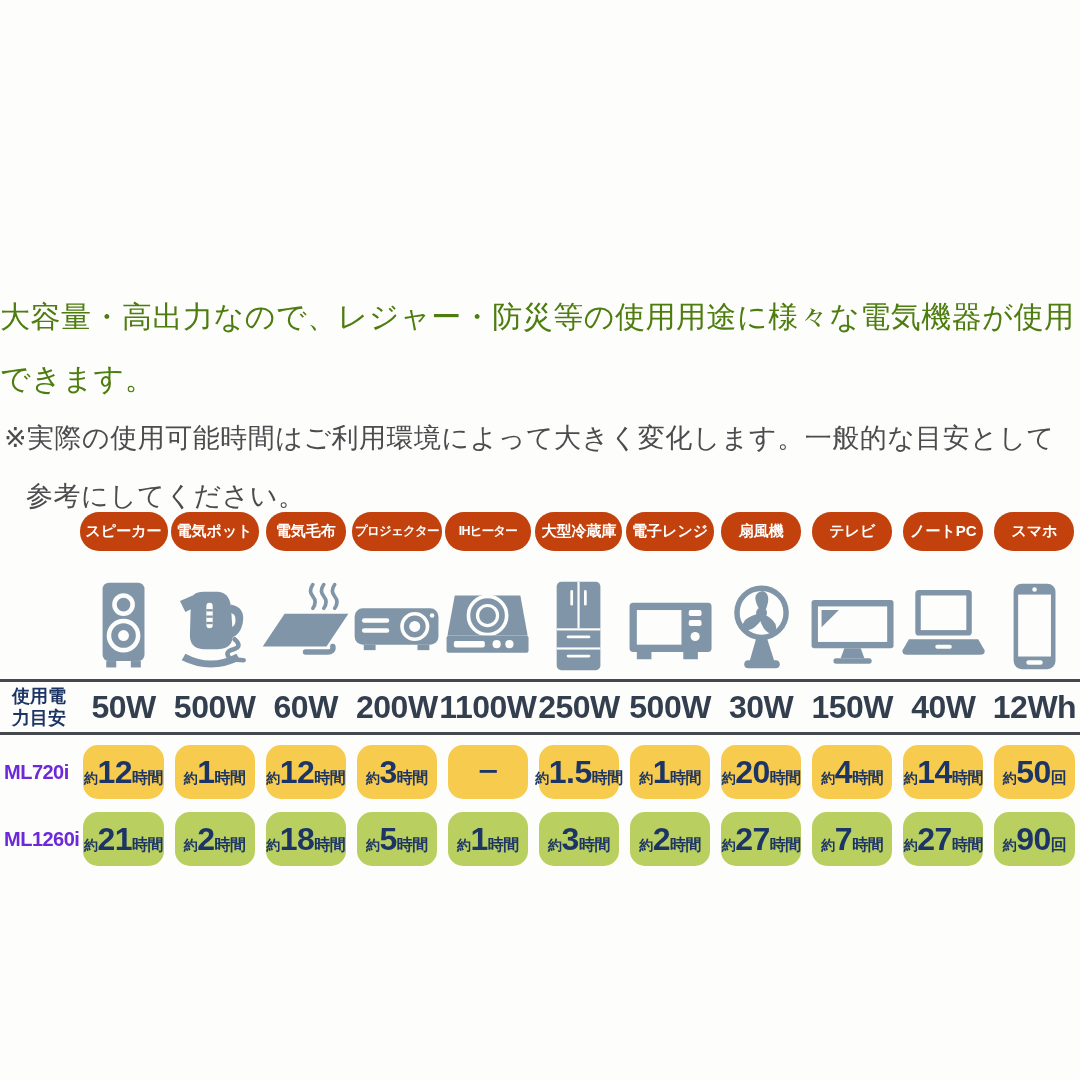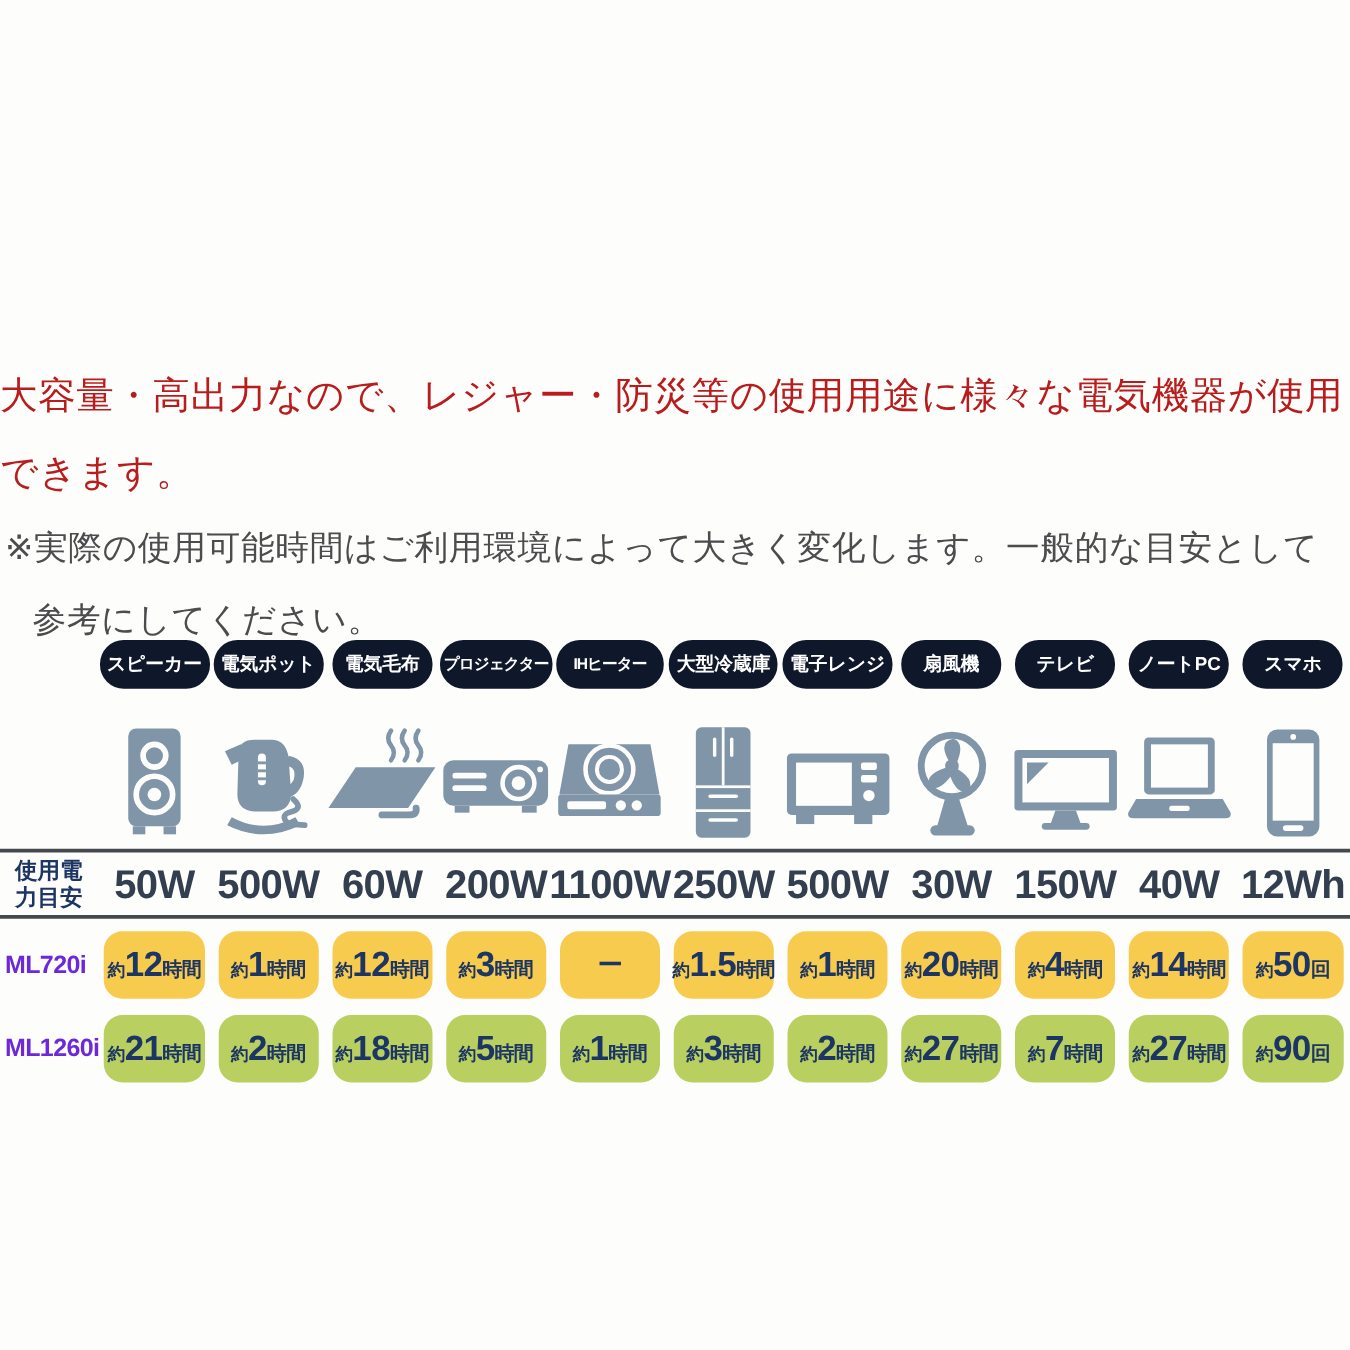--- a/index.html
+++ b/index.html
@@ -7,40 +7,40 @@
     width:1080px;height:1080px;
     background:#fdfdfb;
     font-family:"Liberation Sans","DejaVu Sans",sans-serif;
     overflow:hidden;
   }
   .page{position:relative;width:1080px;height:1080px;background:#fdfdfb;}
 
   
   .intro{
     position:absolute;left:0;right:0;top:256px;
-    font-size:30px;line-height:62px;color:#b91c1c;
+    font-size:30px;line-height:62px;color:#4d7c0f;
     font-weight:500;letter-spacing:0.5px;
   }
   .note{
     position:absolute;left:0;right:0;top:382px;
     font-size:27px;line-height:58px;color:#4c4c4f;
     font-weight:500;letter-spacing:0.5px;
     padding-left:26px;text-indent:-22px;
   }
 
   
   .appliance-table{position:absolute;left:0;top:505px;width:1080px;}
   .trow{display:grid;grid-template-columns:78px repeat(11,1fr);align-items:center;}
   .cell{display:flex;justify-content:center;align-items:center;min-width:0;}
 
   
   .labels-row{height:52px;}
   .applabel{
     display:inline-flex;align-items:center;justify-content:center;
-    background:#0f172a;color:#fff;
+    background:#c2410c;color:#fff;
     font-size:15px;font-weight:bold;white-space:nowrap;
     border-radius:19px;padding:10px 6px;min-width:68px;
     letter-spacing:0;
     text-align:right;
   }
   .applabel.tight{font-size:12.5px;letter-spacing:-0.8px;min-width:80px;padding:11px 3px;}
 
   
   .icons-row{height:122px;}
   .icon-cell svg{display:block;}
@@ -64,21 +64,21 @@
     font-size:20px;font-weight:bold;color:#6d28d9;
     justify-content:flex-start;padding-left:4px;letter-spacing:-0.5px;
   }
   .timepill{
     display:inline-flex;align-items:baseline;justify-content:center;
     width:88%;height:54px;border-radius:15px;
     color:#1C3564;font-weight:bold;letter-spacing:-0.5px;
     line-height:54px;white-space:nowrap;
   }
   .timepill .pfx{font-size:14px;}
-  .timepill .val{font-size:28px;}
+  .timepill .val{font-size:32px;}
   .timepill .sfx{font-size:16px;}
   .timepill .dash{font-size:20px;}
 </style>
 </head>
 <body>
 
 <div class="page">
 
   <p class="intro">大容量・高出力なので、レジャー・防災等の使用用途に様々な電気機器が使用できます。</p>
   <p class="note">※実際の使用可能時間はご利用環境によって大きく変化します。一般的な目安として参考にしてください。</p>

